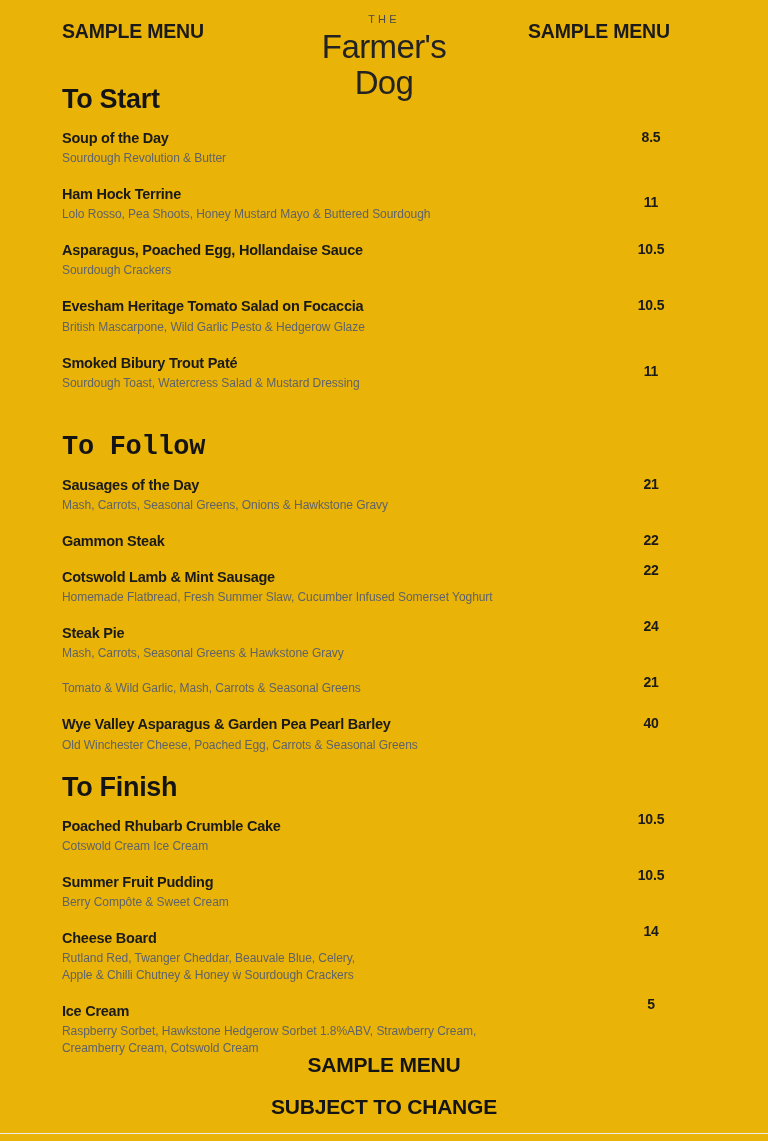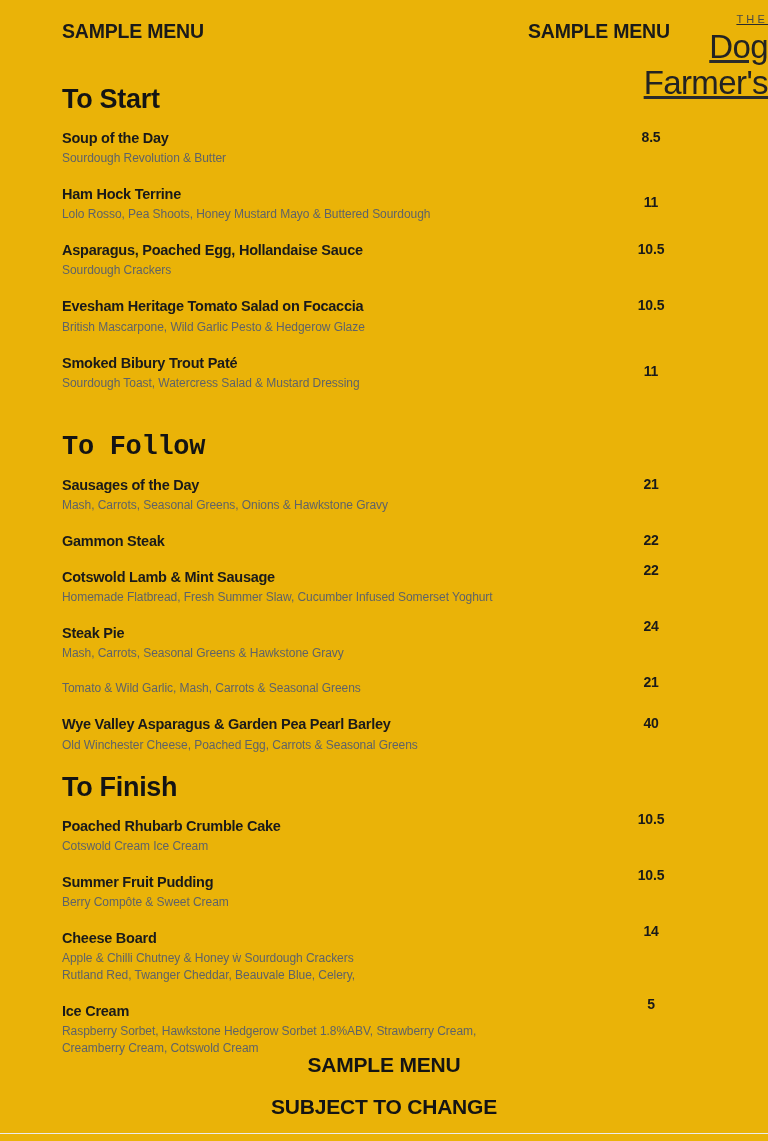--- a/index.html
+++ b/index.html
@@ -45,24 +45,23 @@
     font-size: 19.5px;
     font-weight: 700;
     letter-spacing: -0.2px;
     color: #1a1a1a;
   }
   .logo {
     position: absolute;
     left: 0;
     right: 0;
     top: 14px;
-    text-align: right;
+    text-align: center;
     line-height: 1;
     color: #2b2b2b;
-    text-decoration: underline;
   }
   .logo-the {
     font-size: 11px;
     letter-spacing: 3.2px;
     font-weight: 400;
     color: #4a4a4a;
     display: block;
     margin-bottom: 4px;
   }
   .logo-name {
@@ -162,22 +161,22 @@
 </head>
 <body>
 
 <div class="page">
 
   <div class="topbar">
     <div class="sample-left">SAMPLE MENU</div>
 
     <div class="logo">
       <span class="logo-the">THE</span>
+      <span class="logo-name">Farmer's</span>
       <span class="logo-name">Dog</span>
-      <span class="logo-name">Farmer's</span>
     </div>
 
     <div class="sample-right">SAMPLE MENU</div>
   </div>
 
   <div class="content">
 
     <div class="section" id="section-0">
       <h2 class="section-title">To Start</h2>
 
@@ -312,22 +311,22 @@
             <span class="item-desc-line">Berry Compôte &amp; Sweet Cream</span>
           </p>
         </div>
         <div class="item-price">10.5</div>
       </div>
 
       <div class="item price-low">
         <div class="item-main">
           <p class="item-name">Cheese Board</p>
           <p class="item-desc">
+            <span class="item-desc-line">Rutland Red, Twanger Cheddar, Beauvale Blue, Celery,</span>
             <span class="item-desc-line">Apple &amp; Chilli Chutney &amp; Honey ẇ Sourdough Crackers</span>
-            <span class="item-desc-line">Rutland Red, Twanger Cheddar, Beauvale Blue, Celery,</span>
           </p>
         </div>
         <div class="item-price">14</div>
       </div>
 
       <div class="item price-low">
         <div class="item-main">
           <p class="item-name">Ice Cream</p>
           <p class="item-desc">
             <span class="item-desc-line">Raspberry Sorbet, Hawkstone Hedgerow Sorbet 1.8%ABV, Strawberry Cream,</span>

